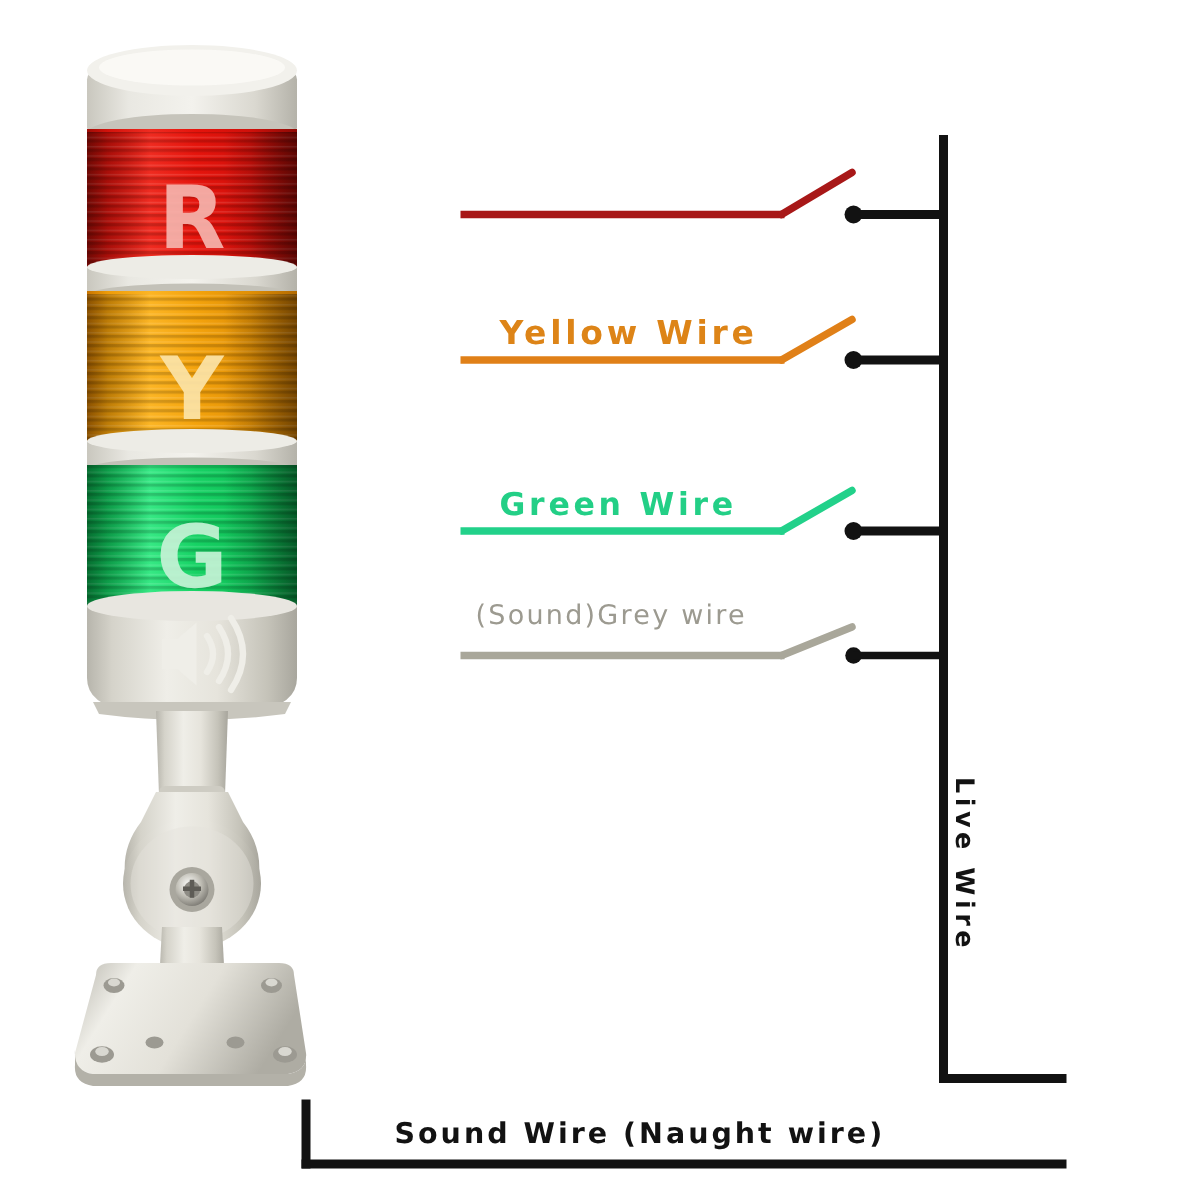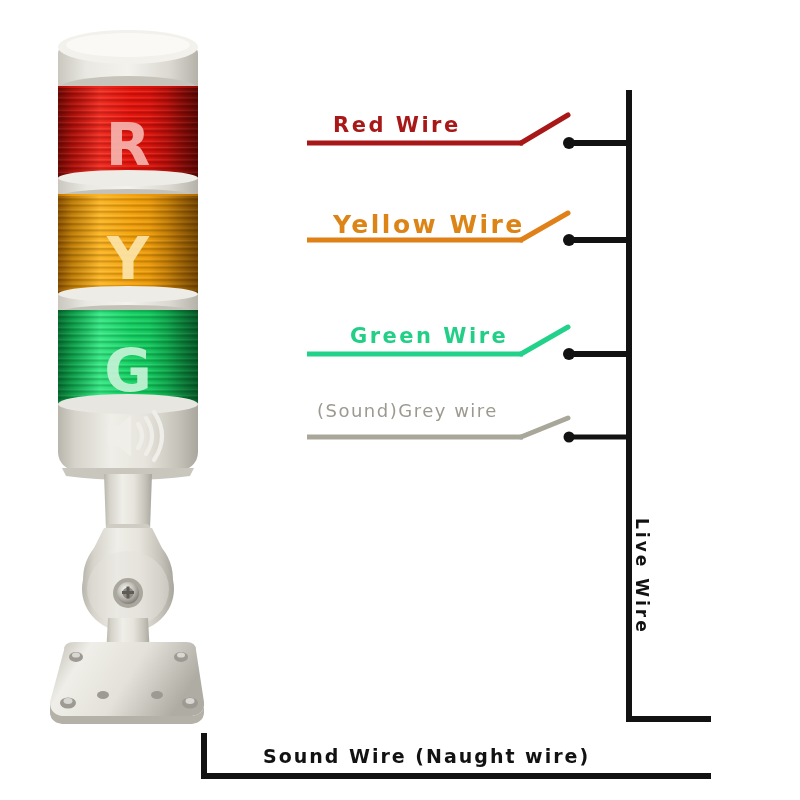--- a/index.html
+++ b/index.html
@@ -287,25 +287,24 @@
       <line x1="629" y1="90" x2="629" y2="722" stroke="#121212" stroke-width="6"></line>
       <line x1="629" y1="719" x2="711" y2="719" stroke="#121212" stroke-width="6"></line>
     </g>
 
     <g>
       <line x1="204" y1="733" x2="204" y2="779" stroke="#121212" stroke-width="6"></line>
       <line x1="201" y1="776" x2="711" y2="776" stroke="#121212" stroke-width="6"></line>
     </g>
   </svg>
 
-  <div class="wire-label" style="left:333px; top:115px; font-size:21px; color:#A81818;">Red Wire</div>
-
-  <div class="wire-label" style="left:333px; top:212px; font-size:25px; color:#DD8417;">Yellow Wire</div>
-
-  <div class="wire-label" style="left:333px; top:326px; font-size:21px; color:#23CF86;margin-left:17px;">Green Wire</div>
+
+  <div class="wire-label" style="left:333px; top:212px; font-size:22px; color:#DD8417;">Yellow Wire</div>
+
+  <div class="wire-label" style="left:333px; top:326px; font-size:21px; color:#23CF86;">Green Wire</div>
 
   <div class="wire-label" style="left:317px; top:402px; font-size:18px; font-weight:normal; color:#9C9A90; letter-spacing:1.5px;">(Sound)Grey wire</div>
 
   <div class="live-wire-label" style="left:652px; top:518px;">Live Wire</div>
 
   <div class="black-wire-label" style="left:263px; top:745px;">Sound Wire (Naught wire)</div>
 
 </div>
 
 </body></html>

